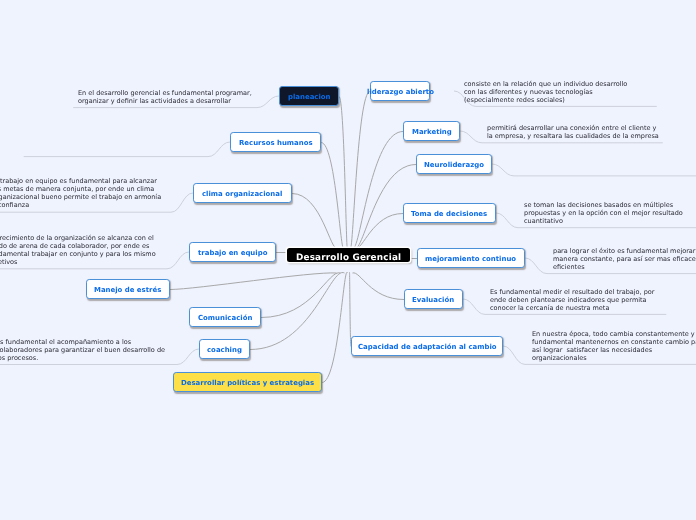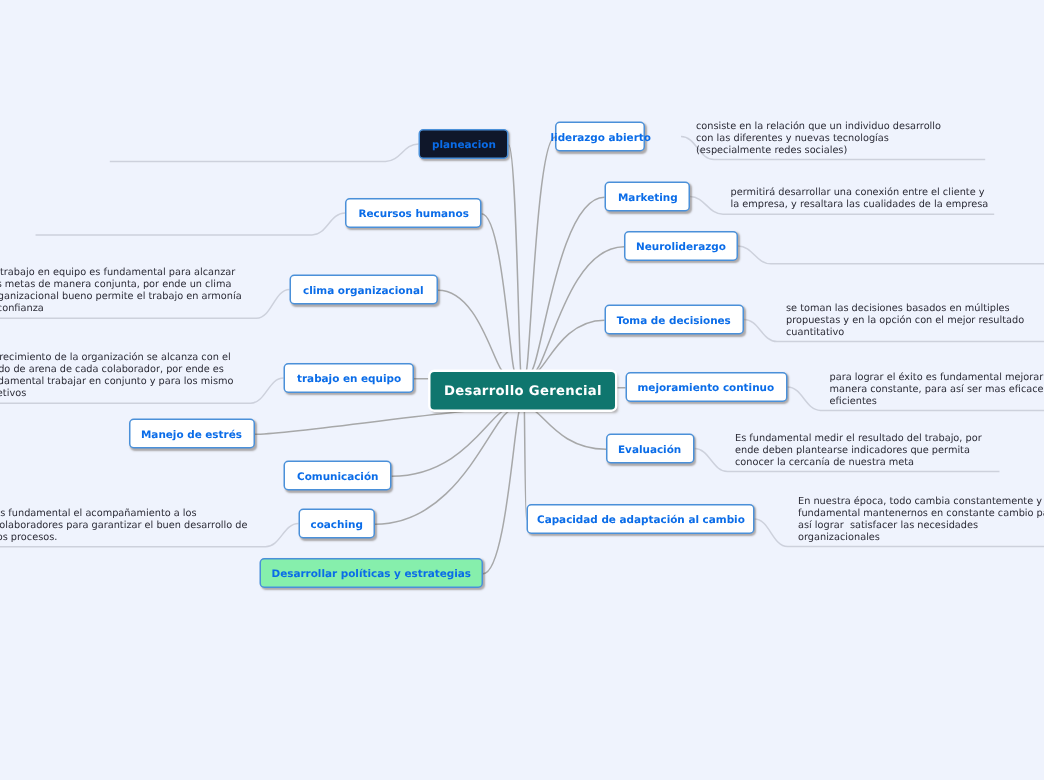--- a/index.html
+++ b/index.html
@@ -48,26 +48,28 @@
       <path d="M 492 164 C 502 164 504 175.9 514 175.9 L 696.1 175.9" fill="none" stroke="#cdd1dc" stroke-width="1"></path>
       <path d="M 403 213.5 C 372.125 213.5 362.625 251.45 355.5 248" fill="none" stroke="#a7a8a9" stroke-width="1"></path>
       <path d="M 496 213 C 506 213 508 227.7 518 227.7 L 699.9 227.7" fill="none" stroke="#cdd1dc" stroke-width="1"></path>
       <path d="M 417 258.5 L 410 258.5" fill="none" stroke="#a7a8a9" stroke-width="1"></path>
       <path d="M 525 258 C 535 258 537 273.6 547 273.6 L 729.1 273.6" fill="none" stroke="#cdd1dc" stroke-width="1"></path>
       <path d="M 404 299.5 C 370.525 299.5 360.225 270.35 352.5 273" fill="none" stroke="#a7a8a9" stroke-width="1"></path>
       <path d="M 463 299 C 473 299 475 314.4 485 314.4 L 666.3 314.4" fill="none" stroke="#cdd1dc" stroke-width="1"></path>
       <path d="M 351 346.5 C 350.025 346.5 349.725 265.65 349.5 273" fill="none" stroke="#a7a8a9" stroke-width="1"></path>
       <path d="M 503 346 C 513 346 515 364.4 525 364.4 L 707.9 364.4" fill="none" stroke="#cdd1dc" stroke-width="1"></path>
     </svg>
-<div class="node" id="root-node" style="left: 287px; top: 248px; width: 123px; height: 25px; background: #0f766e; color: rgb(255, 255, 255);">
+<div class="node" id="root-node" style="left: 287px; top: 248px; width: 123px; height: 14px; background: #000000; color: rgb(255, 255, 255); align-items: flex-end;">
       <span>Desarrollo Gerencial</span>
     </div>
     <div class="node" style="left: 279px; top: 86px; width: 60px; height: 20px; border-color: rgb(74, 144, 217); color: rgb(10, 108, 232); background: #0f172a;">
       <span>planeacion</span>
     </div>
+    <div class="note" style="left: 78px; top: 88.8px; color: rgb(43, 43, 54);">En el desarrollo gerencial es fundamental programar,
+organizar y definir las actividades a desarrollar</div>
     <div class="node" style="left: 230px; top: 132px; width: 91px; height: 20px; border-color: rgb(74, 144, 217); color: rgb(10, 108, 232); background: rgb(255, 255, 255);">
       <span>Recursos humanos</span>
     </div>
     <div class="node" style="left: 193px; top: 183px; width: 99px; height: 20px; border-color: rgb(74, 144, 217); color: rgb(10, 108, 232); background: rgb(255, 255, 255);">
       <span>clima organizacional</span>
     </div>
     <div class="note" style="left: -8px; top: 177.4px; color: rgb(43, 43, 54);">El trabajo en equipo es fundamental para alcanzar
 las metas de manera conjunta, por ende un clima
 organizacional bueno permite el trabajo en armonía
 y confianza</div>
@@ -83,21 +85,21 @@
     </div>
     <div class="node" style="left: 189px; top: 307px; width: 72px; height: 20px; border-color: rgb(74, 144, 217); color: rgb(10, 108, 232); background: rgb(255, 255, 255);">
       <span>Comunicación</span>
     </div>
     <div class="node" style="left: 199px; top: 339px; width: 51px; height: 20px; border-color: rgb(74, 144, 217); color: rgb(10, 108, 232); background: rgb(255, 255, 255);">
       <span>coaching</span>
     </div>
     <div class="note" style="left: -4px; top: 337.7px; color: rgb(43, 43, 54);">Es fundamental el acompañamiento a los
 colaboradores para garantizar el buen desarrollo de
 los procesos.</div>
-    <div class="node" style="left: 173px; top: 372px; width: 149px; height: 20px; border-color: rgb(74, 144, 217); color: rgb(10, 108, 232); background: #86efac;">
+    <div class="node" style="left: 173px; top: 372px; width: 149px; height: 20px; border-color: rgb(74, 144, 217); color: rgb(10, 108, 232); background: #fde047;">
       <span>Desarrollar políticas y estrategias</span>
     </div>
     <div class="node" style="left: 370px; top: 81px; width: 60px; height: 20px; border-color: rgb(74, 144, 217); color: rgb(10, 108, 232); background: rgb(255, 255, 255);">
       <span>liderazgo abierto</span>
     </div>
     <div class="note" style="left: 464px; top: 79.6px; color: rgb(43, 43, 54);">consiste en la relación que un individuo desarrollo
 con las diferentes y nuevas tecnologías
 (especialmente redes sociales)</div>
     <div class="node" style="left: 403px; top: 121px; width: 57px; height: 20px; border-color: rgb(74, 144, 217); color: rgb(10, 108, 232); background: rgb(255, 255, 255); text-align: center;">
       <span>Marketing</span>

